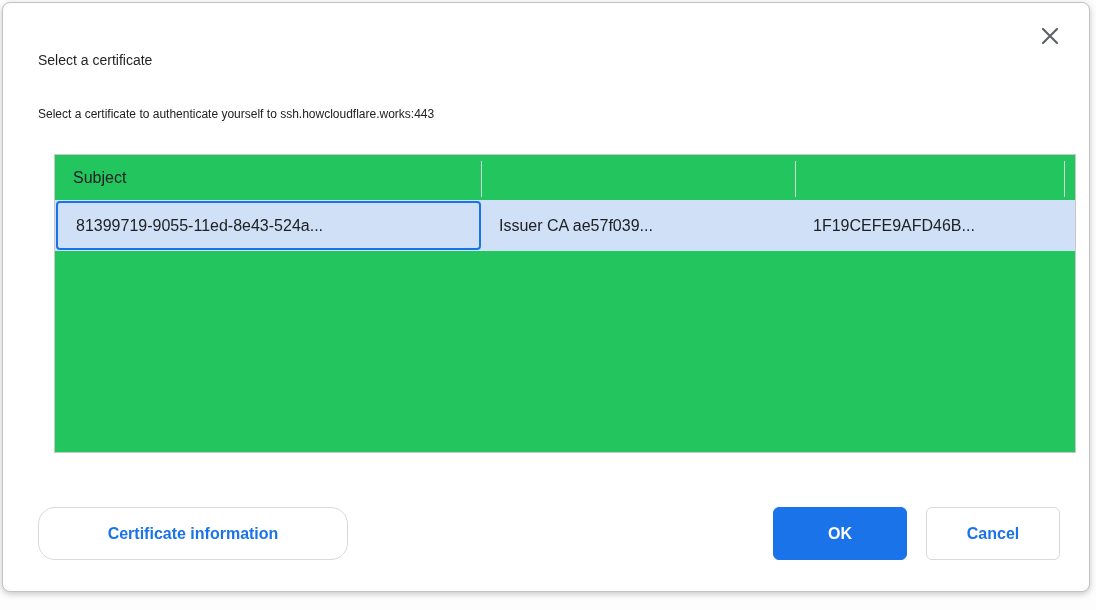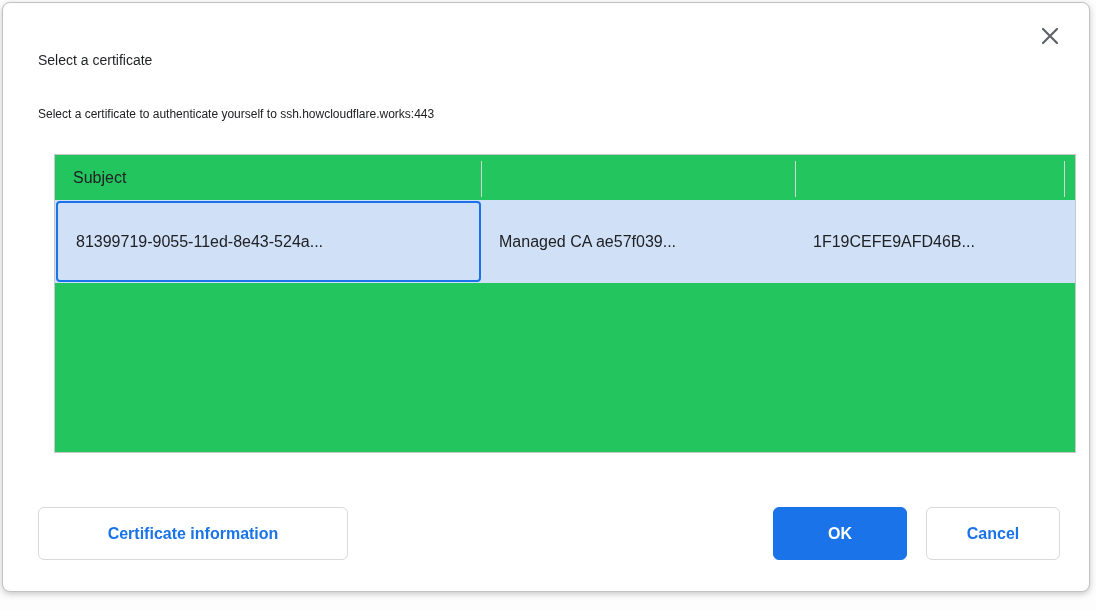--- a/index.html
+++ b/index.html
@@ -72,21 +72,21 @@
     top: 6px; bottom: 3px;
     width: 1px;
     background: #d4d4d4;
   }
   .hd-1 { left: 426px; }
   .hd-2 { left: 740px; }
   .hd-3 { right: 10px; }
   .row {
     display: grid;
     grid-template-columns: 426px 314px 1fr;
-    height: 83px;
+    height: 51px;
     background: #cfe0f7;
     align-items: stretch;
     font-size: 16px;
     color: #202124;
     cursor: default;
   }
   .cell {
     display: flex;
     align-items: center;
     padding-left: 18px;
@@ -110,21 +110,21 @@
     align-items: center;
     justify-content: center;
     cursor: pointer;
     padding: 0;
   }
   .btn-outline {
     background: #ffffff;
     border: 1px solid #d9d9d9;
     color: #1a73e8;
   }
-  .btn-cert { left: 35px; width: 310px; }
+  .btn-cert { left: 35px; width: 310px; border-radius: 17px; }
   .btn-ok {
     left: 770px; width: 134px;
     background: #1a73e8;
     border: 1px solid #1a73e8;
     color: #ffffff;
   }
   .btn-cancel { left: 923px; width: 134px; }
 </style>
 </head>
 <body>
@@ -145,21 +145,21 @@
 
   <div class="cert-table">
     <div class="thead">
       <div class="th">Subject</div>
       <div class="head-divider hd-1"></div>
       <div class="head-divider hd-2"></div>
       <div class="head-divider hd-3"></div>
     </div>
     <div class="row">
       <div class="cell cell-subject">81399719-9055-11ed-8e43-524a...</div>
-      <div class="cell">Managed CA ae57f039...</div>
+      <div class="cell">Issuer CA ae57f039...</div>
       <div class="cell">1F19CEFE9AFD46B...</div>
     </div>
   </div>
 
   <button class="btn btn-outline btn-cert">Certificate information</button>
   <button class="btn btn-ok">OK</button>
   <button class="btn btn-outline btn-cancel">Cancel</button>
 
 </div>
 

